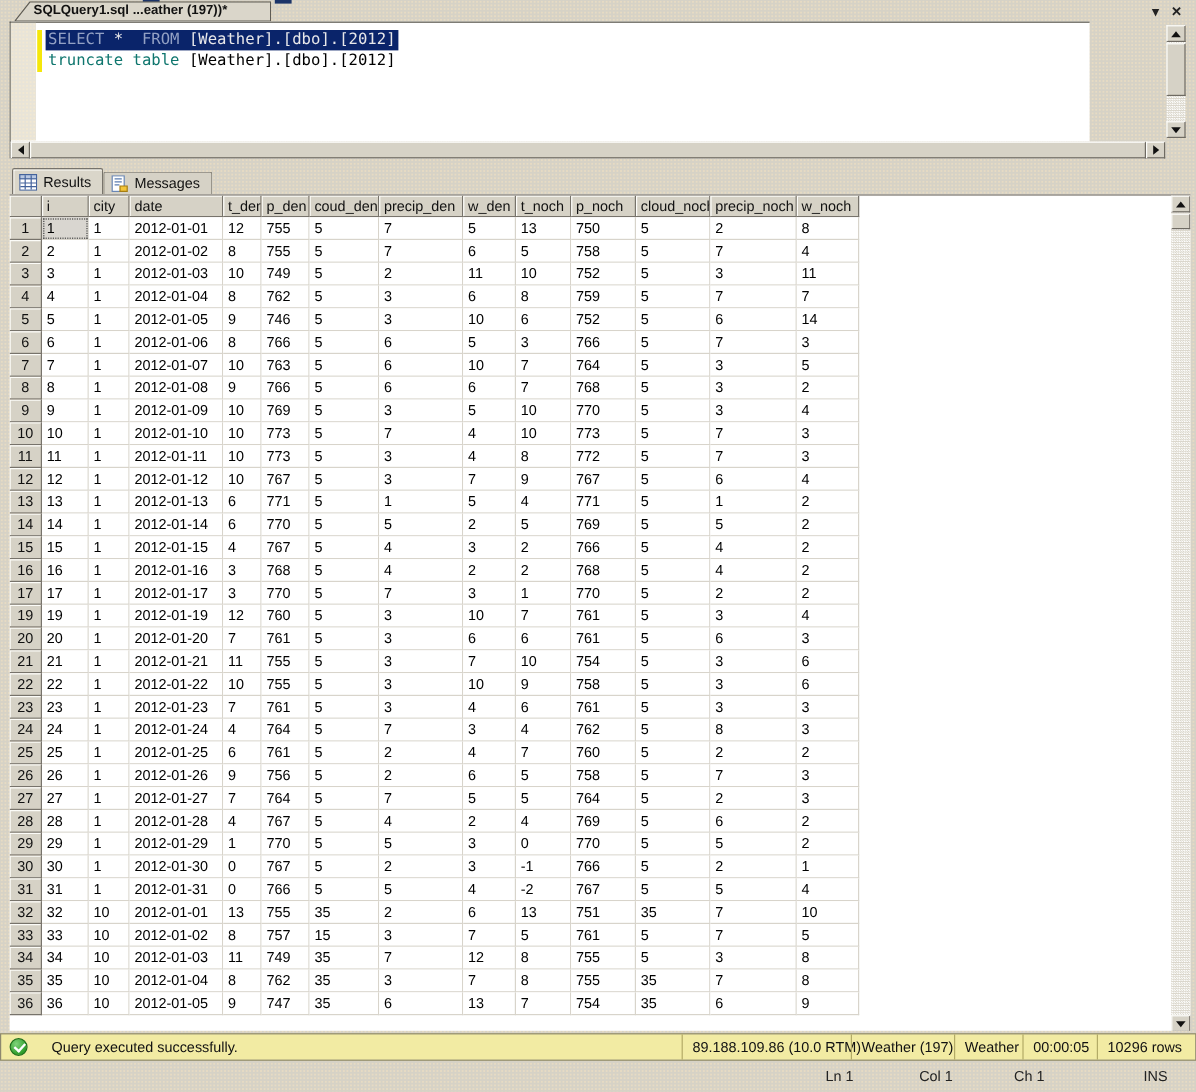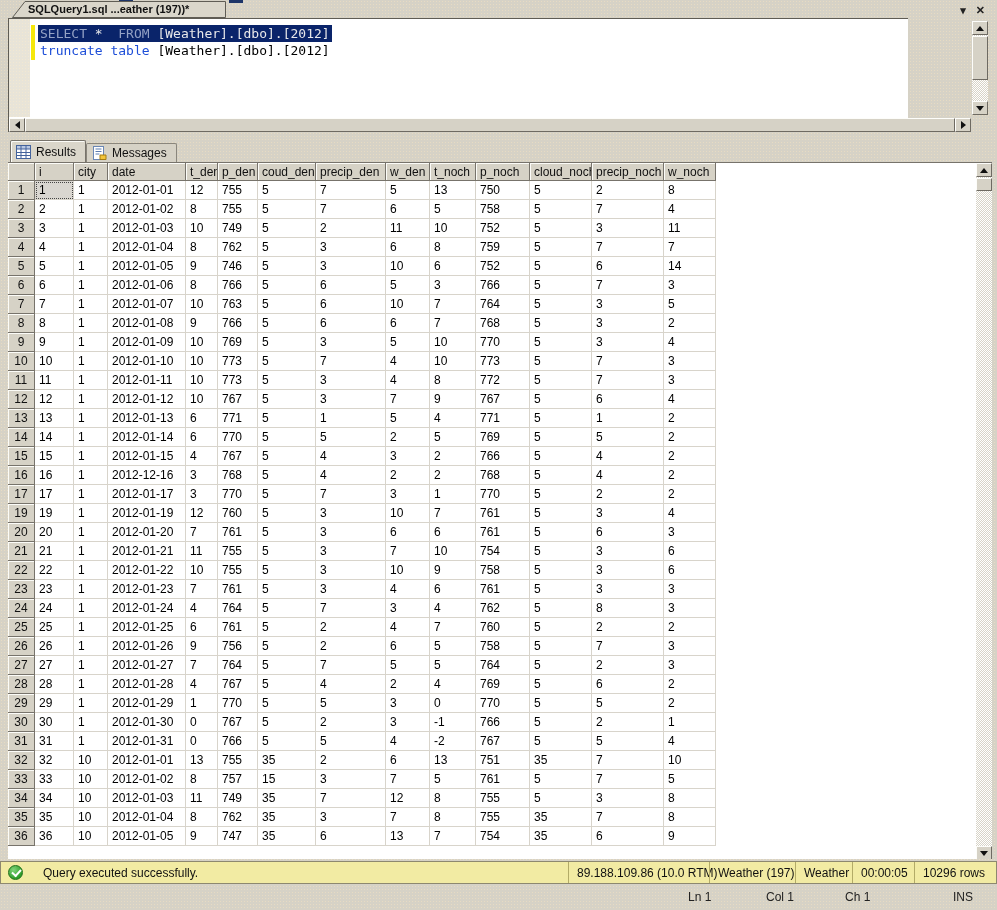--- a/index.html
+++ b/index.html
@@ -32,21 +32,21 @@
     position:absolute; left:8px; top:18px; width:900px; height:114px;
     background:#ffffff; border-top:1px solid #5f5c54; border-left:1px solid #5f5c54;
   }
   .editor-margin { position:absolute; left:0; top:0; width:21px; height:98px;
     background-color:#e8e4d8; background-image:radial-gradient(#f2e8d2 0.6px, transparent 0.7px); background-size:3px 3px; }
   .change-bar { position:absolute; left:22px; top:6px; width:4px; height:35px; background:#f5e70a; }
   .editor-code { position:absolute; left:29px; top:6px; font-family:"DejaVu Sans Mono","Liberation Mono",monospace; font-size:13px; line-height:17px; white-space:pre; }
   .code-line { height:17px; }
   .code-line .line-inner { display:inline-block; padding:0 2px; }
   .code-line.selected .line-inner { background:#0a246a; }
-  .code-line .tok-keyword { color:#1d4ed8; }
+  .code-line .tok-keyword { color:#0f766e; }
   .code-line .tok-plain { color:#000; }
   .code-line.selected .tok-keyword { color:#93a1c4; }
   .code-line.selected .tok-plain { color:#e8e8ea; }
 
   
   .sb-btn {
     position:absolute; width:16px; height:14px; background:#d6d2c6;
     border:1px solid; border-color:#fdfdfa #6e6a62 #6e6a62 #fdfdfa;
     display:flex; align-items:center; justify-content:center;
   }
@@ -480,21 +480,21 @@
             <td>2</td>
             <td>766</td>
             <td>5</td>
             <td>4</td>
             <td>2</td>
           </tr>
           <tr>
             <th>16</th>
             <td>16</td>
             <td>1</td>
-            <td>2012-12-16</td>
+            <td>2012-01-16</td>
             <td>3</td>
             <td>768</td>
             <td>5</td>
             <td>4</td>
             <td>2</td>
             <td>2</td>
             <td>768</td>
             <td>5</td>
             <td>4</td>
             <td>2</td>

